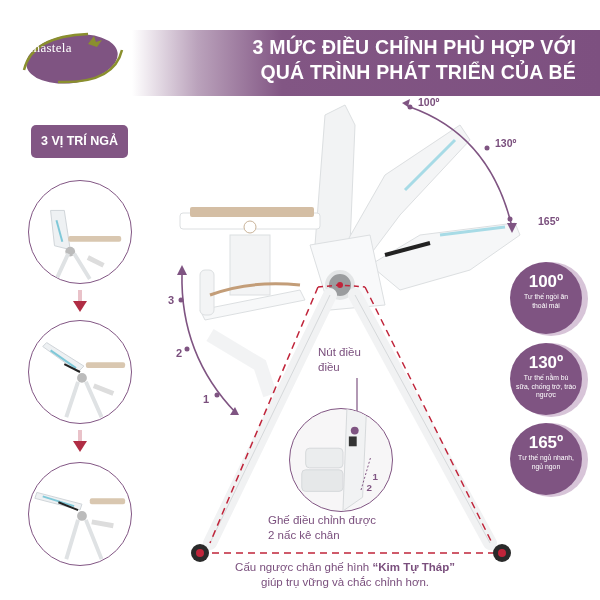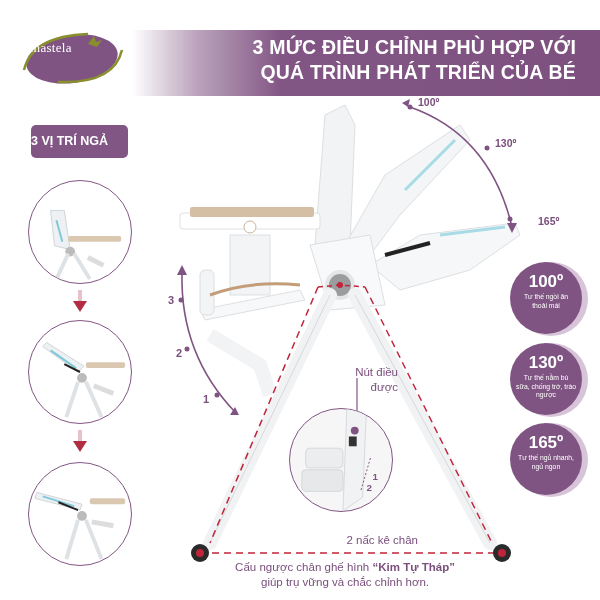--- a/index.html
+++ b/index.html
@@ -8,38 +8,38 @@
 
   .logo { position: absolute; left: 18px; top: 30px; width: 108px; height: 56px; }
   .logo-text { position: absolute; left: 30px; top: 40px; font-family: "Liberation Serif", serif; font-size: 13px; color: #ffffff; letter-spacing: 0.3px; }
 
   .header-band { position: absolute; left: 132px; top: 30px; width: 468px; height: 66px;
     background: linear-gradient(90deg, rgba(130,86,132,0) 0%, rgba(130,86,132,0.55) 14%, #825684 32%, #7d5080 100%); }
   .header-title { position: absolute; right: 24px; top: 35px; text-align: right; color: #ffffff;
     font-weight: bold; font-size: 19.5px; line-height: 25px; letter-spacing: 0.2px; }
 
   .badge { position: absolute; left: 31px; top: 125px; width: 97px; height: 33px; background: #825684;
-    border-radius: 5px; color: #fff; font-weight: bold; font-size: 12.5px; line-height: 33px; }
+    border-radius: 5px; color: #fff; font-weight: bold; font-size: 12.5px; text-align: center; line-height: 33px; }
 
   .thumb { position: absolute; left: 28px; width: 104px; height: 104px; border: 1.3px solid #825684; border-radius: 50%; background: #fff; overflow: hidden; }
   .thumb svg { width: 100%; height: 100%; }
   .down-arrow { position: absolute; left: 73px; width: 14px; height: 22px; }
 
   .main-chair { position: absolute; left: 170px; top: 95px; width: 360px; height: 470px; }
 
   .deg-label { position: absolute; font-weight: bold; font-size: 10.5px; color: #7a4f7d; }
   .step-label { position: absolute; font-weight: bold; font-size: 11px; color: #7a4f7d; }
 
   .pos-circle { position: absolute; left: 510px; width: 74px; height: 74px; }
   .pos-circle .ring { position: absolute; left: 4px; top: 0; width: 74px; height: 74px; border-radius: 50%; background: #d7c4d8; }
   .pos-circle .disc { position: absolute; left: 0; top: 0; width: 72px; height: 72px; border-radius: 50%; background: #7f5482; color: #fff; text-align: center; }
   .pos-circle .deg { display: block; font-weight: bold; font-size: 17px; margin-top: 11px; line-height: 18px; }
   .pos-circle .desc { display: block; font-size: 6.8px; line-height: 8.5px; margin: 2px 6px 0; }
 
-  .callout { position: absolute; text-align: right; color: #7a4f7d; font-size: 11.5px; line-height: 15px; margin-top: 20px; }
+  .callout { position: absolute; text-align: left; color: #7a4f7d; font-size: 11.5px; line-height: 15px; }
   .inset { position: absolute; left: 289px; top: 408px; width: 104px; height: 104px; border: 1.3px solid #825684; border-radius: 50%; background: #f7f6f7; overflow: hidden; }
   .inset svg { width: 100%; height: 100%; }
 
   .foot-note { position: absolute; left: 200px; top: 560px; width: 290px; text-align: center; font-size: 11.5px; line-height: 15px; color: #7a4f7d; }
   .foot-note b { font-weight: bold; margin-top: 8px; }
 </style>
 </head>
 <body>
 
 <svg class="logo" viewBox="0 0 108 56">
@@ -181,36 +181,37 @@
 <div class="pos-circle" style="top:423px;">
   <div class="ring"></div>
   <div class="disc">
     <span class="deg">165º</span>
     <span class="desc">Tư thế ngủ nhanh, ngủ ngon</span>
   </div>
 </div>
 
 <div class="callout" style="left:318px; top:345px; width:80px;">
   <div>Nút điều</div>
-  <div>được</div>
+  <div>điều</div>
 </div>
 
 <div class="inset">
   <svg viewBox="0 0 104 104">
     <path d="M58 0 L78 0 L74 90 L54 104 Z" fill="#f1f2f3" stroke="#d5d8da"></path>
     <circle cx="66" cy="22" r="4" fill="#7f5482"></circle>
     <rect x="60" y="28" width="8" height="10" fill="#333"></rect>
     <rect x="16" y="40" width="38" height="20" rx="4" fill="#ebedee" stroke="#d5d8da"></rect>
     <rect x="12" y="62" width="42" height="22" rx="4" fill="#e6e8e9" stroke="#d5d8da"></rect>
     <path d="M82 50 L72 84" stroke="#7f5482" stroke-width="1" stroke-dasharray="2 2"></path>
     <text x="84" y="72" font-size="10" font-weight="bold" fill="#7f5482" font-family="Liberation Sans, sans-serif">1</text>
     <text x="78" y="84" font-size="10" font-weight="bold" fill="#7f5482" font-family="Liberation Sans, sans-serif">2</text>
   </svg>
 </div>
 
 <div class="callout" style="left:268px; top:513px; width:150px;">
+  <div>Ghế điều chỉnh được</div>
   <div>2 nấc kê chân</div>
 </div>
 
 <div class="foot-note">
   <div><span>Cấu ngược chân ghế hình </span><b>“Kim Tự Tháp”</b></div>
   <div>giúp trụ vững và chắc chỉnh hơn.</div>
 </div>
 
 </body></html>

